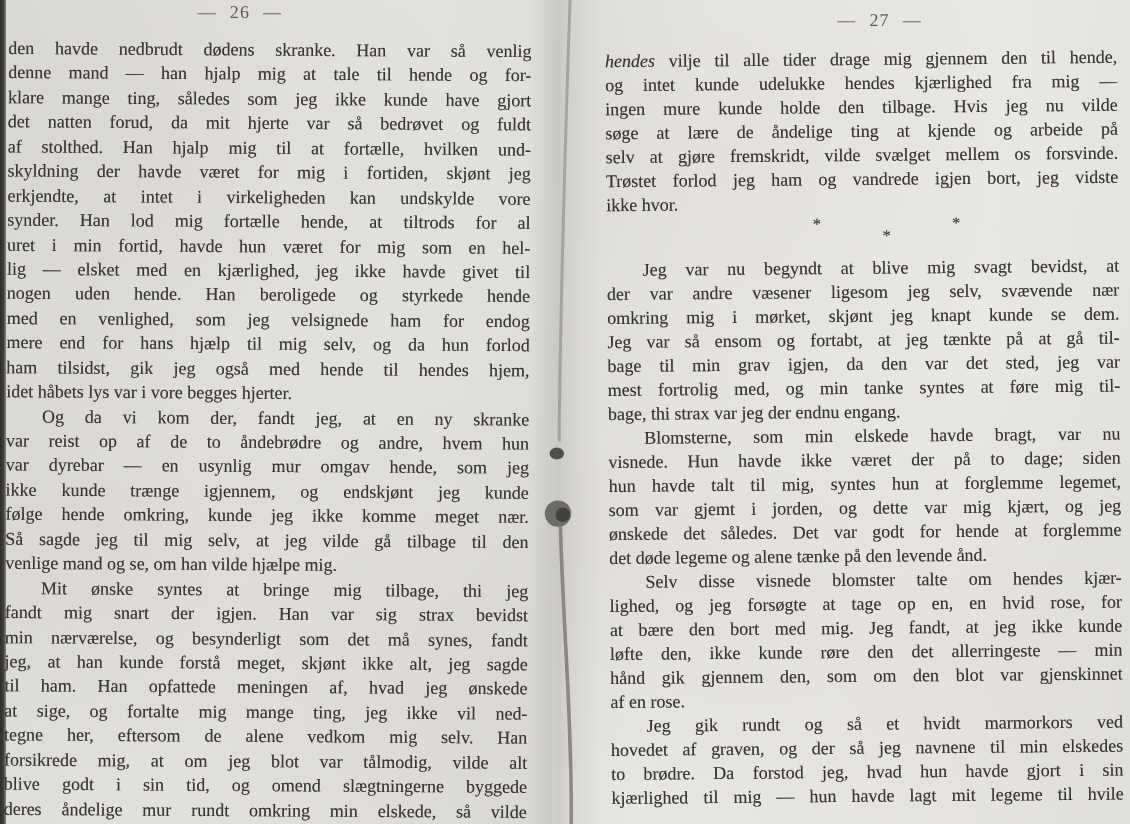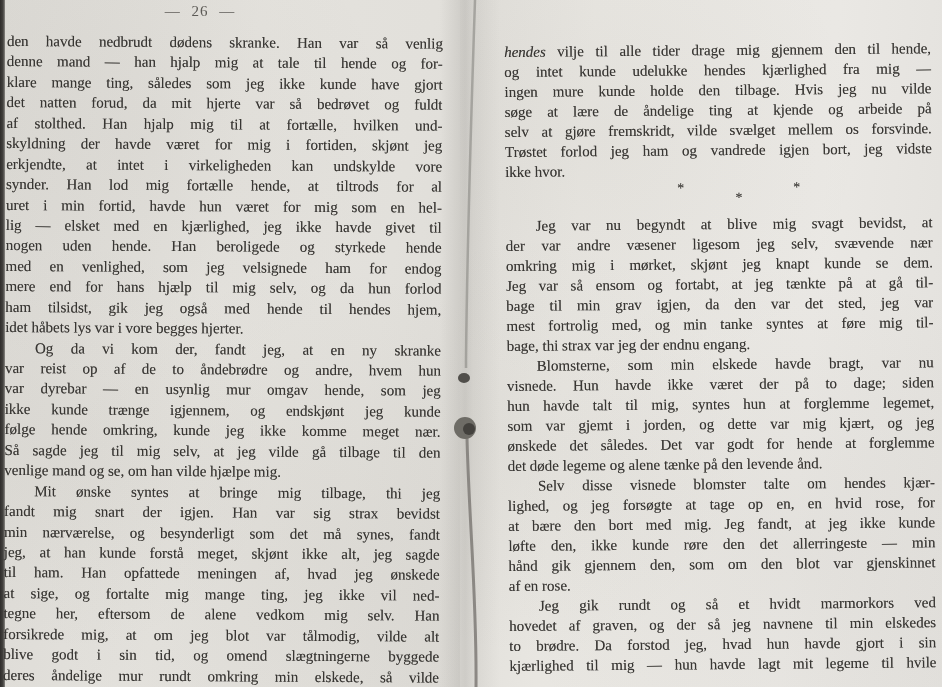--- a/index.html
+++ b/index.html
@@ -102,20 +102,21 @@
   <svg id="gutter-svg" width="60" height="687" viewBox="0 0 60 687">
     <path d="M35,0 C31,120 27,260 26,360 L26,368" stroke="#9a9894" stroke-width="2.5" fill="none" opacity="0.8"></path>
     <path d="M27,438 C29,520 37,600 36,687" stroke="#837f7b" stroke-width="3" fill="none" opacity="0.9"></path>
     <ellipse cx="24" cy="378" rx="6" ry="5" fill="#504e4a"></ellipse>
     <circle cx="25" cy="428" r="11" fill="#6e6c66"></circle>
     <circle cx="29" cy="429" r="6" fill="#43413d"></circle>
   </svg>
 
   <div id="page-number-left" class="page-number">— 26 —</div>
 
+  <div id="page-number-right" class="page-number">— 27 —</div>
 
   <div id="text-left" class="page-text">
       <div class="line">den havde nedbrudt dødens skranke. Han var så venlig</div>
       <div class="line">denne mand — han hjalp mig at tale til hende og for-</div>
       <div class="line">klare mange ting, således som jeg ikke kunde have gjort</div>
       <div class="line">det natten forud, da mit hjerte var så bedrøvet og fuldt</div>
       <div class="line">af stolthed. Han hjalp mig til at fortælle, hvilken und-</div>
       <div class="line">skyldning der havde været for mig i fortiden, skjønt jeg</div>
       <div class="line">erkjendte, at intet i virkeligheden kan undskylde vore</div>
       <div class="line">synder. Han lod mig fortælle hende, at tiltrods for al</div>

